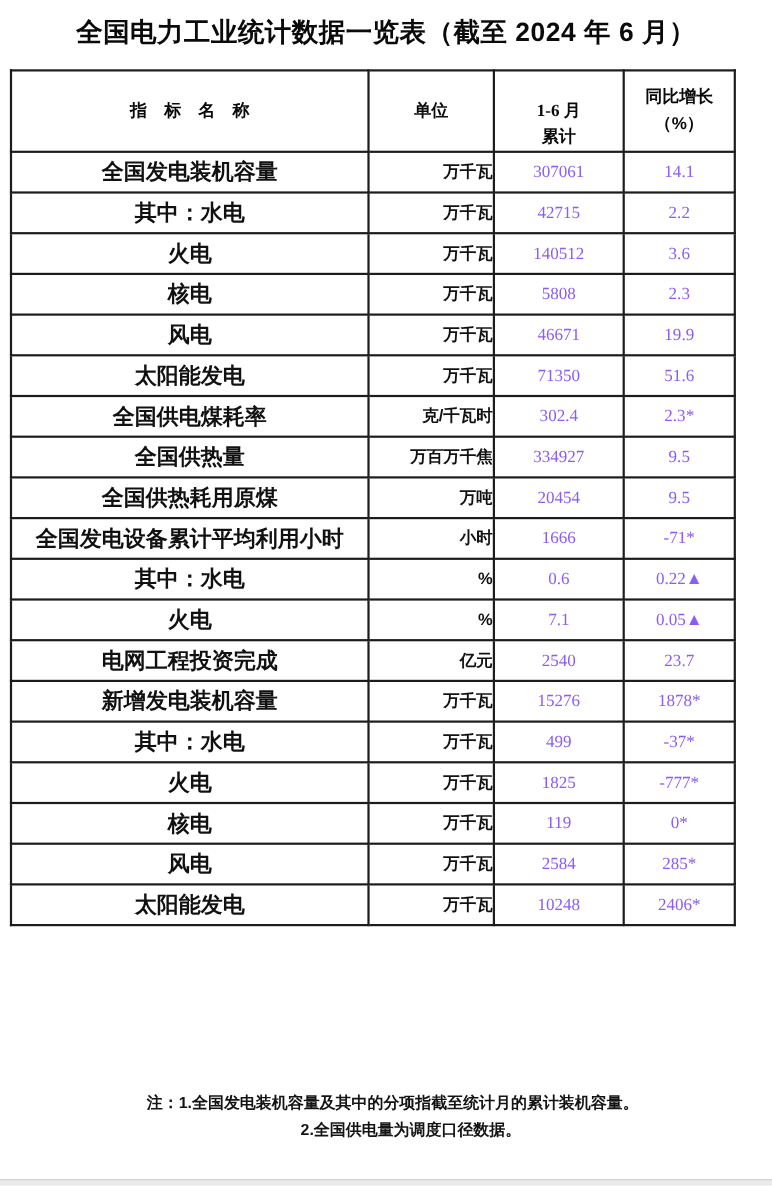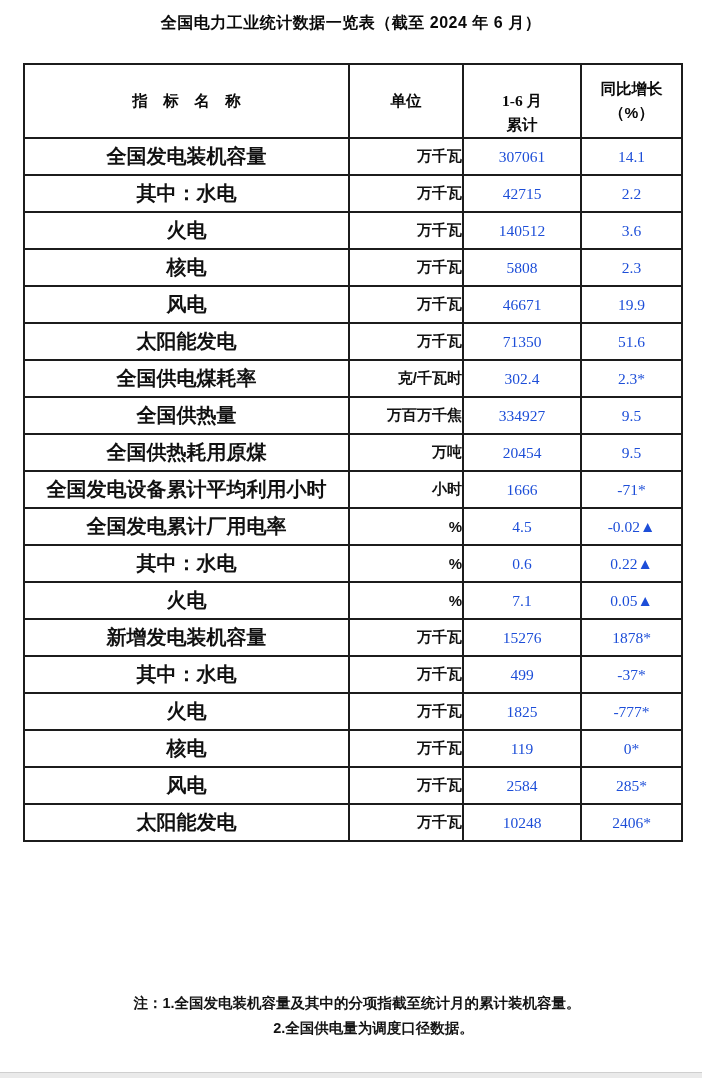--- a/index.html
+++ b/index.html
@@ -9,28 +9,28 @@
     background: #ffffff;
     color: #141414;
     font-family: "Liberation Sans", "DejaVu Sans", sans-serif;
     position: relative;
     overflow: hidden;
   }
   .title {
     margin: 0;
     padding-top: 13px;
     text-align: center;
-    font-size: 16px;
+    font-size: 24px;
     font-weight: 700;
     letter-spacing: 0.5px;
     color: #0a0a0a;
   }
   table.stats {
     position: absolute;
-    left: 23px; top: 63px;
+    left: 9px; top: 63px;
     width: 658px;
     border-collapse: collapse;
     table-layout: fixed;
   }
   table.stats th, table.stats td {
     border: 2px solid #1c1c1c;
     padding: 0;
     overflow: hidden;
   }
   thead th {
@@ -47,21 +47,21 @@
   .c-name  { font-size: 20px; font-weight: 600; text-align: center; color: #111; }
   .ind0 { padding-left: 9px; }
   .ind1 { padding-left: 42px; }
   .ind2 { padding-left: 86px; margin-left: 48px; }
   .c-unit  { font-size: 15px; font-weight: 600; text-align: right; color: #111; }
   .c-value, .c-growth {
     font-family: "Liberation Serif", "DejaVu Serif", serif;
     font-size: 15.5px;
     font-weight: 400;
     text-align: center;
-    color: #1d4ed8;
+    color: #8b5cf6;
   }
   .notes {
     position: absolute;
     left: 27px; top: 991px;
     font-size: 14.5px;
     font-weight: 600;
     line-height: 24.5px;
     color: #141414;
     width: 660px;
     text-align: center;
@@ -162,36 +162,36 @@
         <td class="c-value">20454</td>
         <td class="c-growth">9.5</td>
       </tr>
       <tr>
         <td class="c-name ind0">全国发电设备累计平均利用小时</td>
         <td class="c-unit">小时</td>
         <td class="c-value">1666</td>
         <td class="c-growth">-71*</td>
       </tr>
       <tr>
-        <td class="c-name ind0">全国发电累计厂用电率</td>
-        <td class="c-unit">%</td>
-        <td class="c-value">4.5</td>
-        <td class="c-growth">-0.02▲</td>
-      </tr>
-      <tr>
         <td class="c-name ind1">其中：水电</td>
         <td class="c-unit">%</td>
         <td class="c-value">0.6</td>
         <td class="c-growth">0.22▲</td>
       </tr>
       <tr>
         <td class="c-name ind2">火电</td>
         <td class="c-unit">%</td>
         <td class="c-value">7.1</td>
         <td class="c-growth">0.05▲</td>
+      </tr>
+      <tr>
+        <td class="c-name ind0">电网工程投资完成</td>
+        <td class="c-unit">亿元</td>
+        <td class="c-value">2540</td>
+        <td class="c-growth">23.7</td>
       </tr>
       <tr>
         <td class="c-name ind0">新增发电装机容量</td>
         <td class="c-unit">万千瓦</td>
         <td class="c-value">15276</td>
         <td class="c-growth">1878*</td>
       </tr>
       <tr>
         <td class="c-name ind1">其中：水电</td>
         <td class="c-unit">万千瓦</td>

